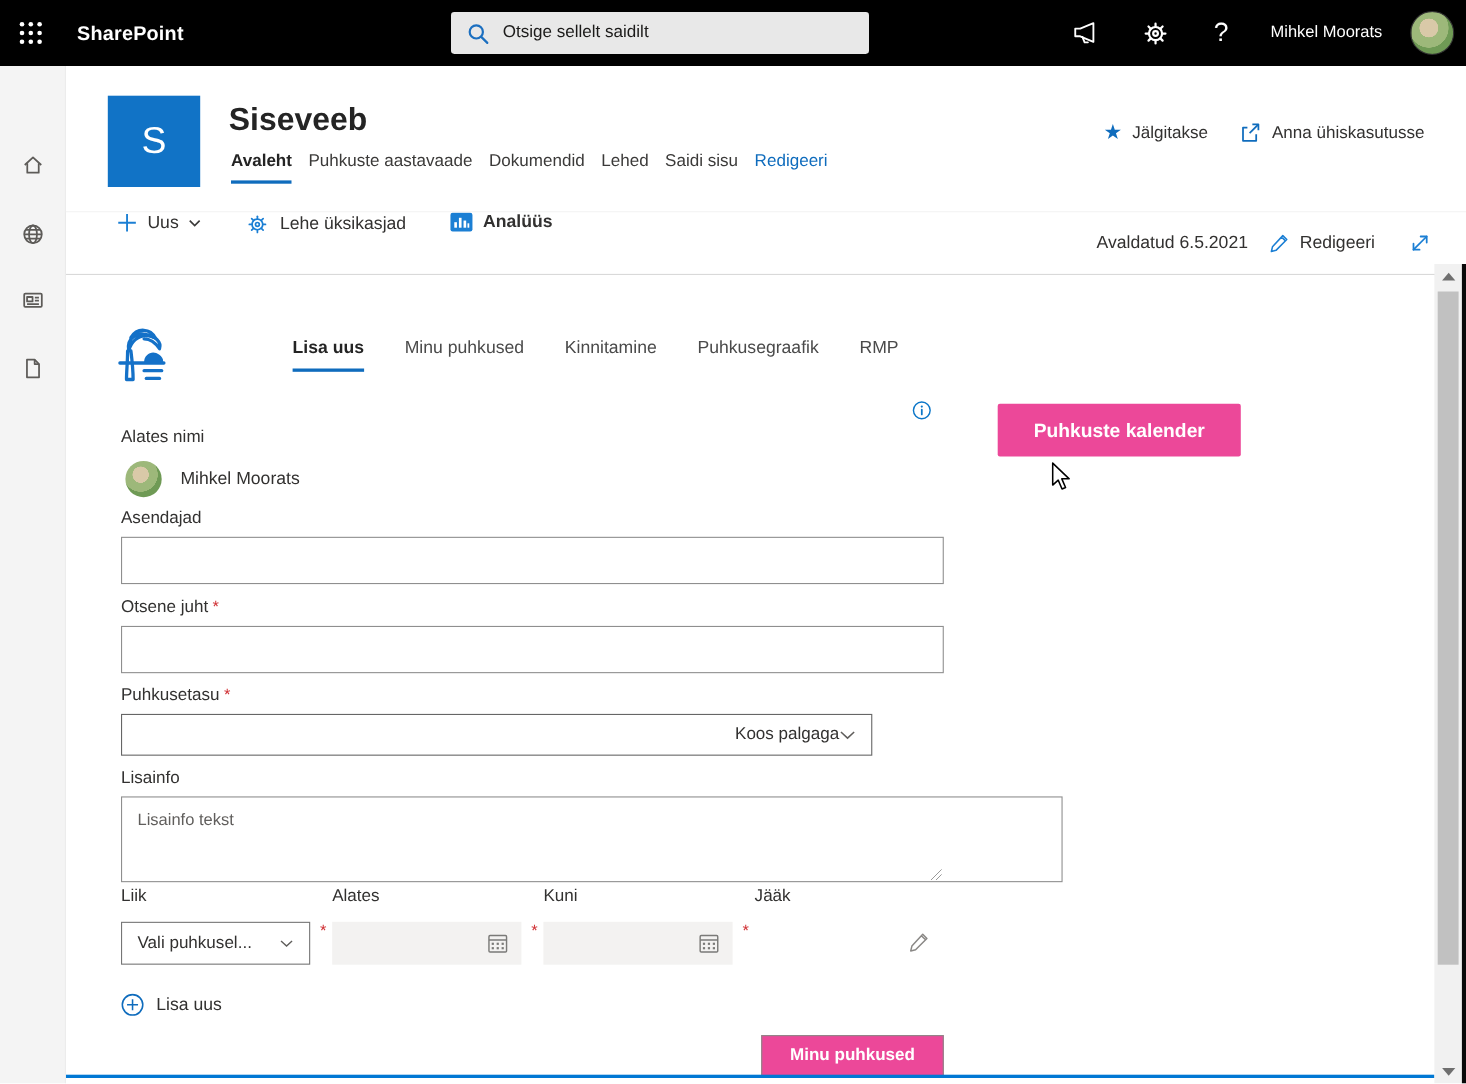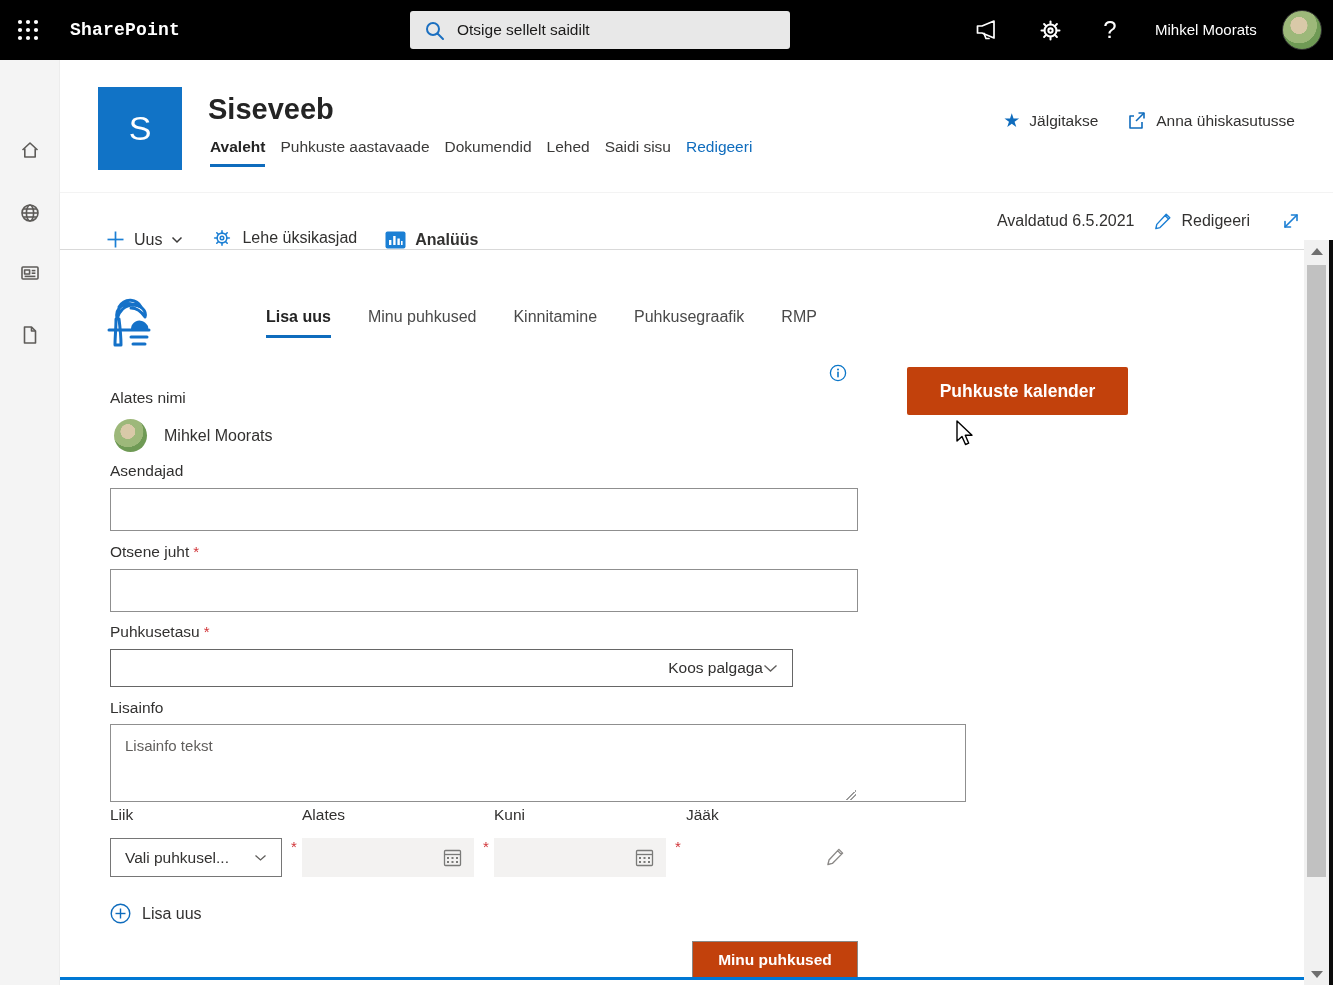--- a/index.html
+++ b/index.html
@@ -4,21 +4,21 @@
 <style>
   * { margin:0; padding:0; box-sizing:border-box; }
   html,body { width:1333px; height:985px; overflow:hidden; background:#fff;
               font-family:"Liberation Sans","DejaVu Sans",sans-serif; color:#323130; }
   .abs { position:absolute; }
   #stage { position:relative; width:1333px; height:985px; background:#fff; }
 
   
   #topbar { left:0; top:0; width:1333px; height:60px; background:#000; }
   .waffle { left:16px; top:18px; width:24px; height:24px; cursor:pointer; }
-  .appname { left:70px; top:0; height:60px; line-height:60px; color:#fff; font-size:18px; font-weight:700; letter-spacing:.2px;font-family:Liberation Mono, monospace; }
+  .appname { left:70px; top:0; height:60px; line-height:60px; color:#fff; font-size:18px; font-weight:700; letter-spacing:.2px; }
   .searchbox { left:410px; top:11px; width:380px; height:38px; background:#e8e8e8; border-radius:3px; display:flex; align-items:center; padding-left:14px; }
   .searchbox input { border:none; outline:none; background:transparent; font-size:15.5px; color:#1b1a19; margin-left:12px; width:300px; font-family:inherit; }
   .topicon { top:0; height:60px; display:flex; align-items:center; justify-content:center; cursor:pointer; }
   .username { top:0; height:60px; line-height:60px; color:#fff; font-size:15px; }
   .avatar { border-radius:50%; background:radial-gradient(circle at 42% 38%, #d9c9a8 0 26%, #9db87a 27% 55%, #6f9a55 56% 100%); border:1px solid #333; }
   .avatar-lg { left:1282px; top:10px; width:40px; height:40px; }
 
   
   #leftrail { left:0; top:60px; width:60px; height:925px; background:#f4f4f4; border-right:1px solid #ececec; }
   .railicon { left:18px; width:24px; height:24px; cursor:pointer; }
@@ -30,40 +30,40 @@
   .sitenav { left:150px; top:78px; display:inline-flex; gap:15px; font-size:15.5px; align-items:flex-start; }
   .sitenav .navitem { color:#3b3a39; cursor:pointer; padding-bottom:8px; }
   .sitenav .active { font-weight:700; color:#242424; border-bottom:3px solid #0f6cbd; }
   .sitenav .navlink { color:#0f6cbd; }
   .siteactions { top:50px; right:38px; display:inline-flex; gap:28px; align-items:center; font-size:15.5px; color:#323130; }
   .siteaction { display:inline-flex; gap:9px; align-items:center; cursor:pointer; }
   .star { color:#0f6cbd; font-size:19px; line-height:1; }
 
   
   #commandbar { left:60px; top:192px; width:1273px; height:58px; background:#fff; border-top:1px solid #f3f3f3; border-bottom:1px solid #d9d9d9; box-shadow:0 1px 2px rgba(0,0,0,.04); }
-  .cmdleft { left:40px; top:0; height:56px; display:inline-flex; align-items:flex-end; gap:2px; font-size:16px; color:#323130; }
+  .cmdleft { left:40px; top:0; height:56px; display:inline-flex; align-items:flex-start; gap:14px; font-size:16px; color:#323130; }
   .cmdright { right:31px; top:0; height:56px; display:inline-flex; align-items:center; gap:12px; font-size:16px; color:#323130; }
   .cmditem { display:inline-flex; align-items:center; gap:9px; cursor:pointer; padding:0 6px; }
 
   
   #content { left:60px; top:250px; width:1244px; height:735px; background:#fff; }
 
   .wp-tabs { left:206px; top:58px; display:inline-flex; gap:37px; font-size:16px; }
   .wp-tab { color:#4a4a4a; cursor:pointer; padding-bottom:9px; }
   .wp-tab.active { color:#242424; font-weight:700; border-bottom:3px solid #0f6cbd; }
 
   .label { font-size:15.5px; color:#323130; }
   .req { color:#d13438; margin-left:4px; font-size:15px; }
   .tbox { border:1px solid #8f8f8f; background:#fff; }
   input.tbox { outline:none; font-family:inherit; font-size:15px; padding:0 12px; color:#323130; }
   textarea.tbox { outline:none; font-family:inherit; font-size:15px; padding:12px 14px; color:#323130; resize:none; }
   textarea.tbox::placeholder { color:#605e5c; opacity:1; }
   .select { border:1px solid #666; background:#fff; display:flex; align-items:center; justify-content:space-between; padding:0 14px; font-size:15.5px; color:#323130; cursor:pointer; }
   .datefield { background:#f3f2f1; display:flex; align-items:center; justify-content:flex-end; padding-right:12px; cursor:pointer; }
-  .btn-primary { background:#c2410c; color:#fff; font-weight:700; display:flex; align-items:center; justify-content:center; cursor:pointer; font-family:inherit; }
+  .btn-primary { background:#ec4899; color:#fff; font-weight:700; display:flex; align-items:center; justify-content:center; cursor:pointer; font-family:inherit; }
   .resize-grip { position:absolute; right:2px; bottom:2px; width:10px; height:10px; pointer-events:none;
                  background:linear-gradient(135deg, transparent 0 50%, #9a9a9a 50% 56%, transparent 56% 70%, #9a9a9a 70% 76%, transparent 76%); }
 
   
   #scrollbar { left:1304px; top:240px; width:25px; height:745px; background:#f1f1f1; }
   .sb-arrow { left:0; width:25px; height:16px; display:flex; align-items:center; justify-content:center; cursor:pointer; }
   .tri-up { width:0; height:0; border-left:6px solid transparent; border-right:6px solid transparent; border-bottom:7px solid #6f6f6f; }
   .tri-down { width:0; height:0; border-left:6px solid transparent; border-right:6px solid transparent; border-top:7px solid #6f6f6f; }
   .sb-thumb { left:3px; top:25px; width:19px; height:612px; background:#c1c1c1; cursor:grab; }
   #rightedge { left:1329px; top:240px; width:4px; height:745px; background:#0a0a0a; }

